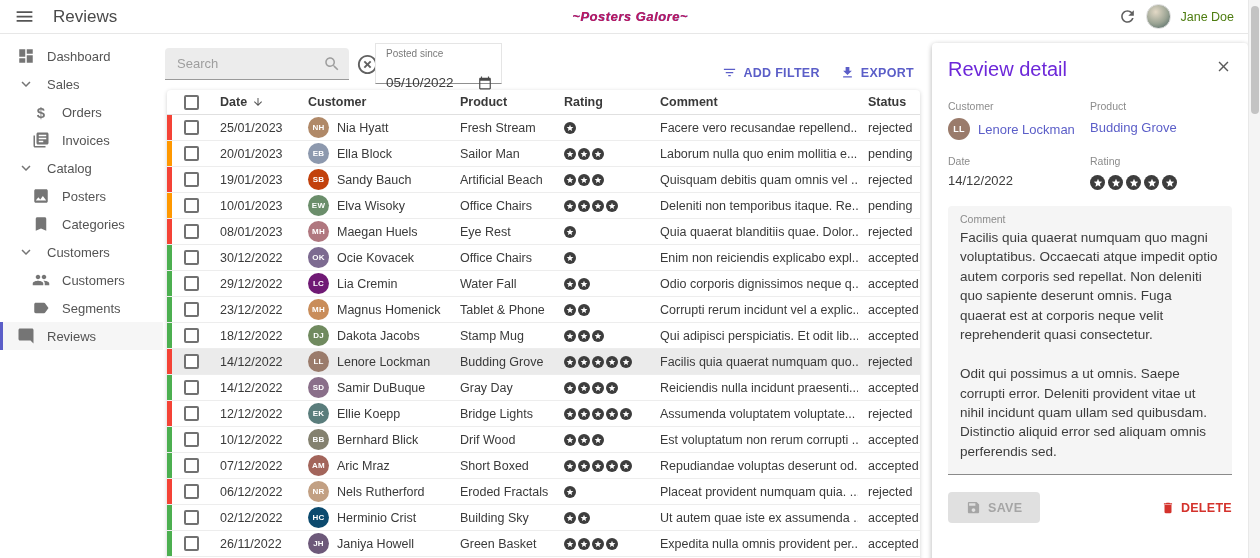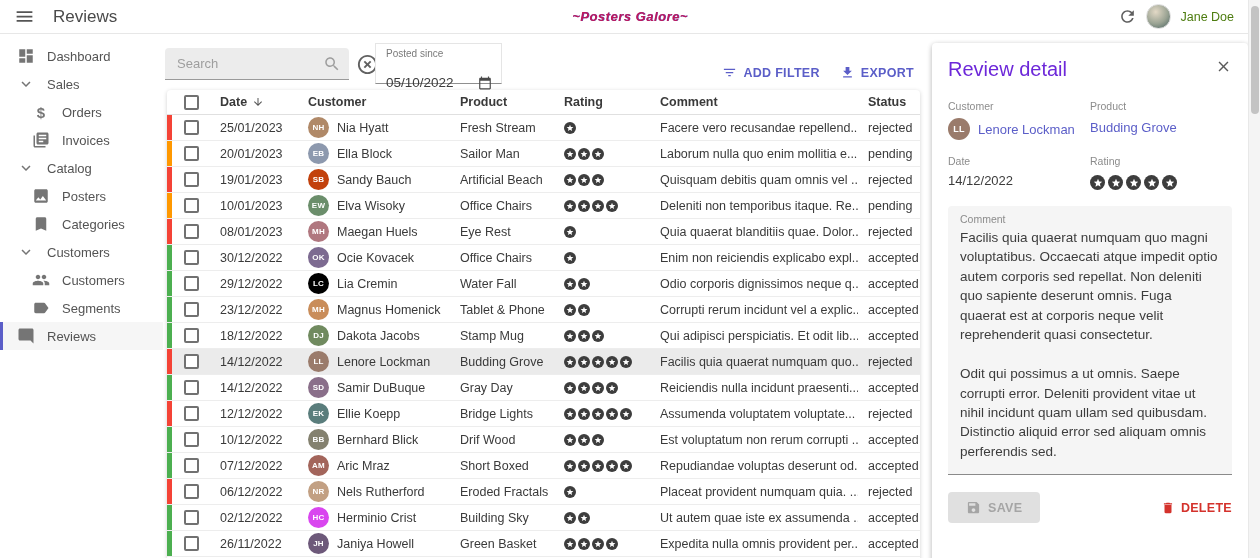--- a/index.html
+++ b/index.html
@@ -406,21 +406,21 @@
     <span class="cell">Enim non reiciendis explicabo expl...</span>
     <span class="cell">accepted</span>
   </div>
           <div class="trow">
     <span class="bar" style="background: rgb(76, 175, 80);"></span>
     <span class="cell c-cb">
               <span class="cb"></span>
             </span>
     <span class="cell">29/12/2022</span>
     <span class="cell c-cust">
-      <span class="avatar" style="background: #000000;">LC</span>
+      <span class="avatar" style="background: #701a75;">LC</span>
       <span class="cname">Lia Cremin</span>
     </span>
     <span class="cell">Water Fall</span>
     <span class="cell"><span class="star">
                 <svg viewBox="0 0 24 24">
                   <path d="M12 17.27L18.18 21l-1.64-7.03L22 9.24l-7.19-.61L12 2 9.19 8.63 2 9.24l5.46 4.73L5.82 21z"></path>
                 </svg>
               </span><span class="star">
                 <svg viewBox="0 0 24 24">
                   <path d="M12 17.27L18.18 21l-1.64-7.03L22 9.24l-7.19-.61L12 2 9.19 8.63 2 9.24l5.46 4.73L5.82 21z"></path>
@@ -661,21 +661,21 @@
     <span class="cell">Placeat provident numquam quia. ...</span>
     <span class="cell">rejected</span>
   </div>
           <div class="trow">
     <span class="bar" style="background: rgb(76, 175, 80);"></span>
     <span class="cell c-cb">
               <span class="cb"></span>
             </span>
     <span class="cell">02/12/2022</span>
     <span class="cell c-cust">
-      <span class="avatar" style="background: #d946ef;">HC</span>
+      <span class="avatar" style="background: #0c4a6e;">HC</span>
       <span class="cname">Herminio Crist</span>
     </span>
     <span class="cell">Building Sky</span>
     <span class="cell"><span class="star">
                 <svg viewBox="0 0 24 24">
                   <path d="M12 17.27L18.18 21l-1.64-7.03L22 9.24l-7.19-.61L12 2 9.19 8.63 2 9.24l5.46 4.73L5.82 21z"></path>
                 </svg>
               </span><span class="star">
                 <svg viewBox="0 0 24 24">
                   <path d="M12 17.27L18.18 21l-1.64-7.03L22 9.24l-7.19-.61L12 2 9.19 8.63 2 9.24l5.46 4.73L5.82 21z"></path>

